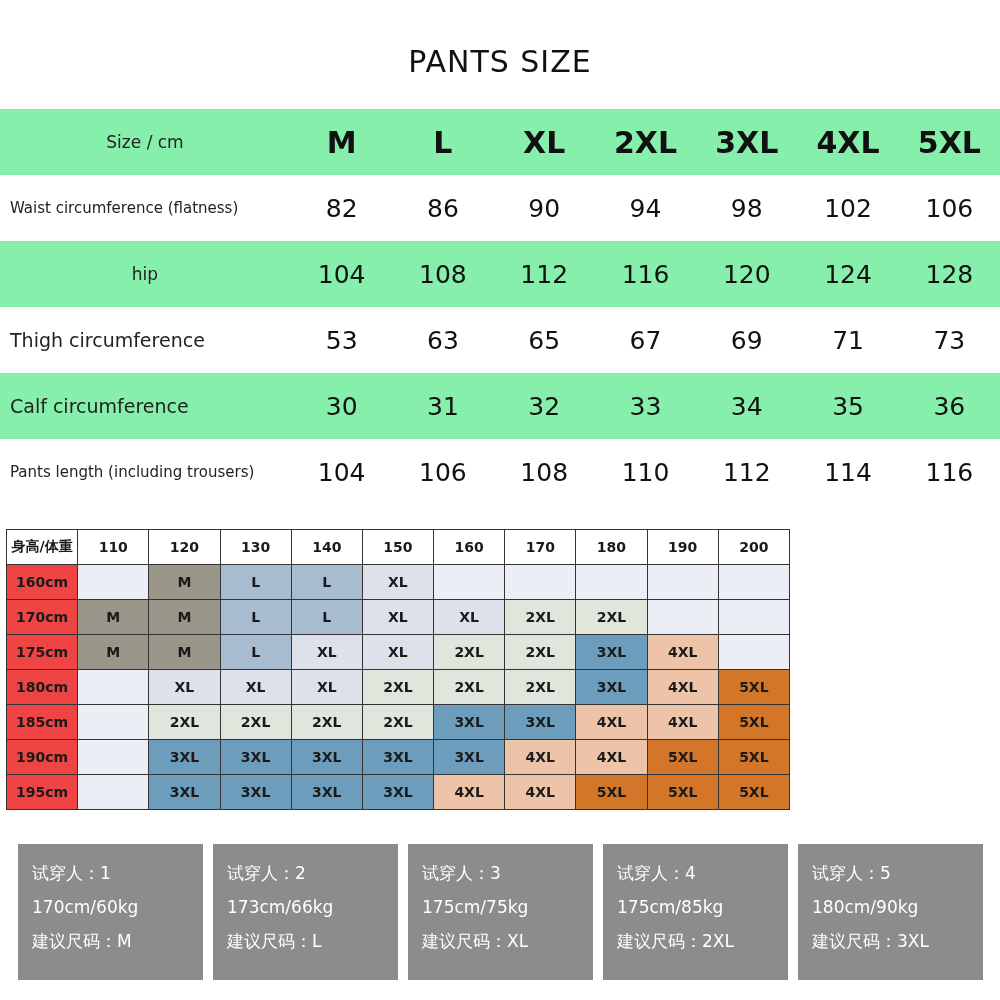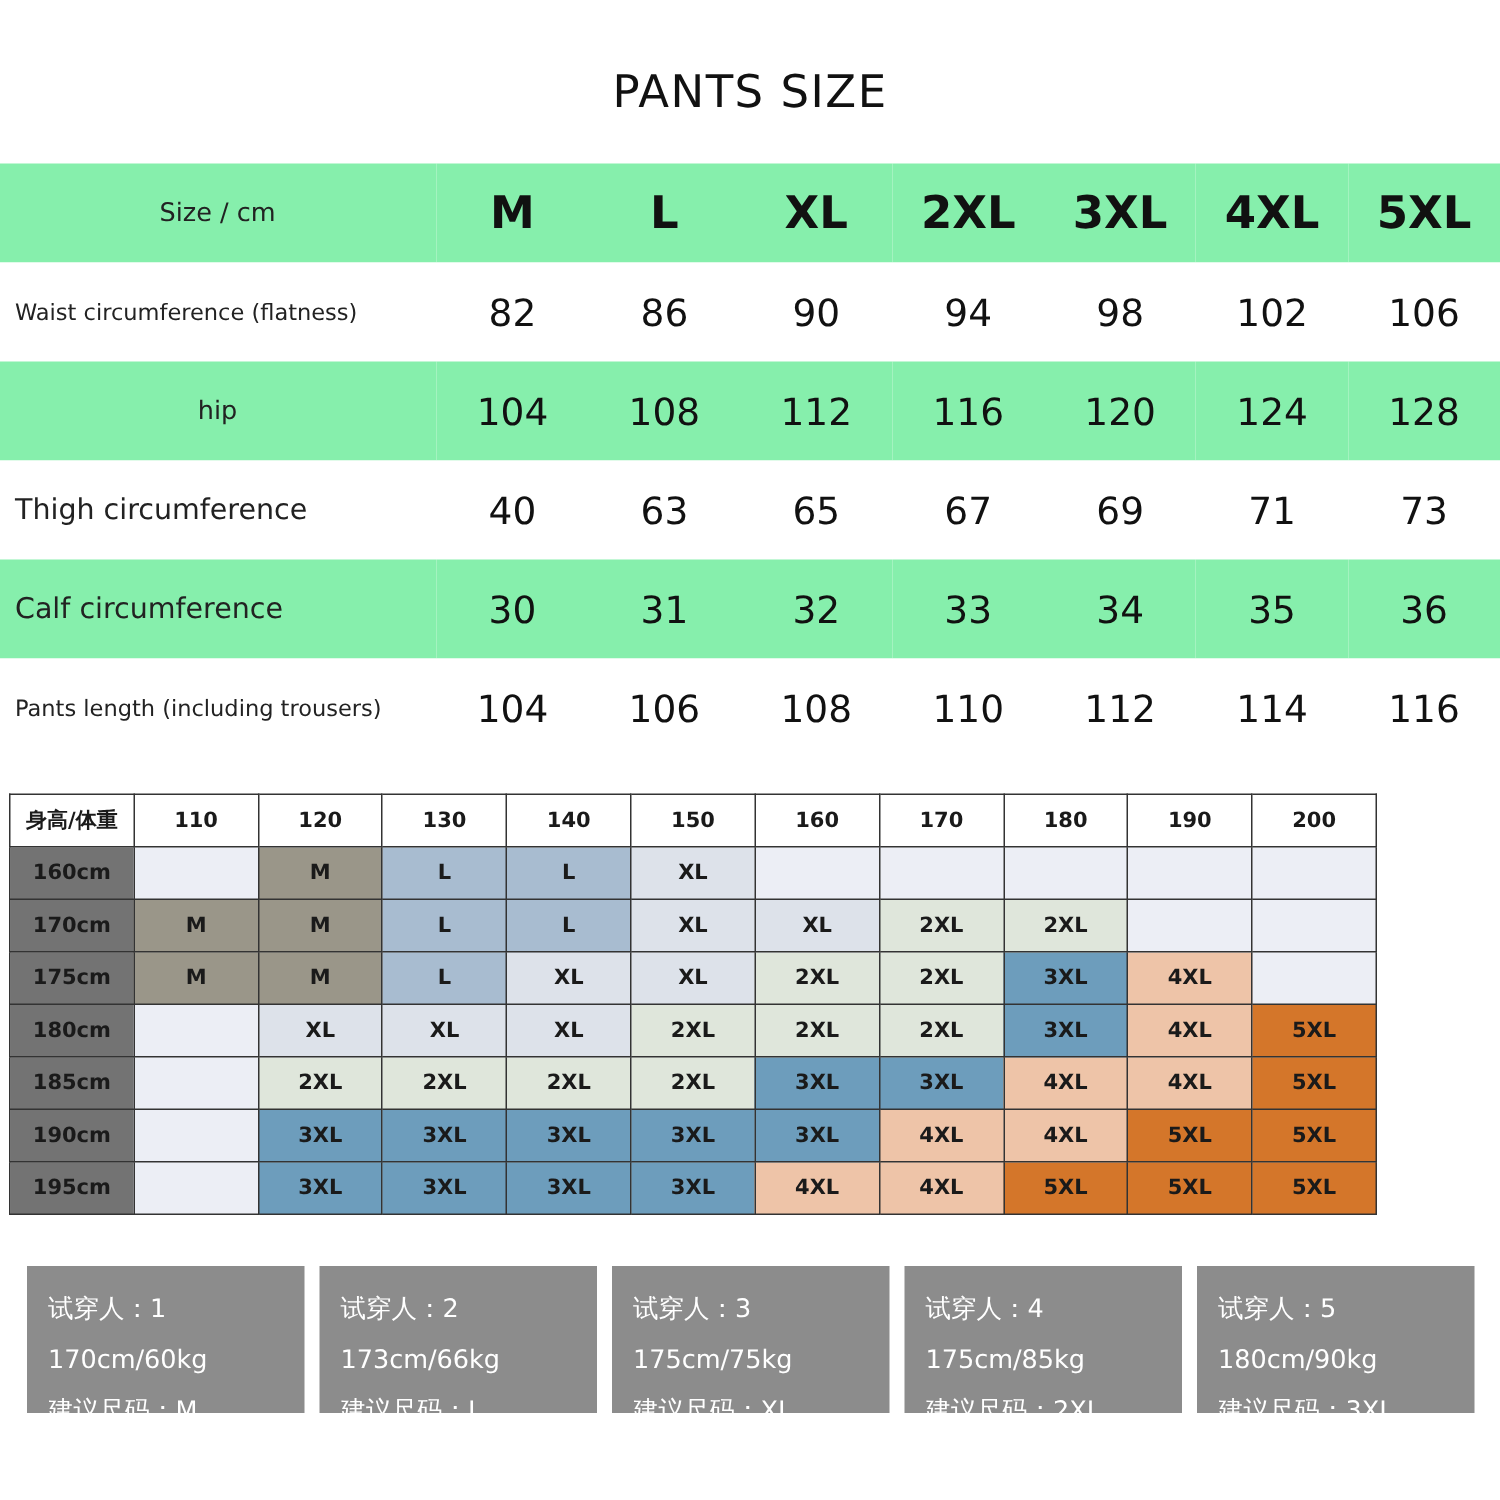--- a/index.html
+++ b/index.html
@@ -50,34 +50,34 @@
     font-size:30px;
     font-weight:700;
     color:#111;
   }
   .size-table td.val{font-size:25px;color:#111;}
 
   
   .matrix-wrap{margin-top:24px;padding:0 6px;}
   .matrix{
     border-collapse:collapse;
-    width:912px;
+    width:784px;
     table-layout:fixed;
   }
   .matrix td{
     border:1px solid #333;
     height:32px;
     text-align:center;
     font-size:14px;
     font-weight:700;
     color:#1a1a1a;
   }
   .matrix td.corner{font-size:14px;font-weight:700;background:#fff;}
   .matrix td.colhdr{background:#fff;font-size:14px;}
-  .matrix td.rowhdr{background:#737373;font-size:14px;width:96px;}
+  .matrix td.rowhdr{background:#ef4444;font-size:14px;width:96px;}
 
   
   .c-blank{background:#eceef5;}
   .c-m{background:#9a9689;color:#fff;}
   .c-l{background:#a8bcd0;color:#fff;}
   .c-xl{background:#dde2ea;color:#333;}
   .c-2xl{background:#dfe6db;color:#333;}
   .c-3xl{background:#6d9dbc;color:#fff;}
   .c-4xl{background:#eec4a8;color:#333;}
   .c-5xl{background:#d4762a;color:#fff;}
@@ -85,21 +85,21 @@
   
   .cards{
     position:absolute;
     left:18px;
     top:844px;
     display:flex;
     gap:10px;
   }
   .card{
     width:185px;
-    height:98px;
+    height:136px;
     background:#8c8c8c;
     color:#fff;
     box-sizing:border-box;
     padding:12px 0 0 14px;
     font-size:17px;
     line-height:34px;
     font-family:"DejaVu Sans", sans-serif;
   }
   .card div{white-space:nowrap;}
 </style>
@@ -140,21 +140,21 @@
         <td class="val">108</td>
         <td class="val">112</td>
         <td class="val">116</td>
         <td class="val">120</td>
         <td class="val">124</td>
         <td class="val">128</td>
       </tr>
 
       <tr class="plain">
         <td class="label">Thigh circumference</td>
-        <td class="val">40</td>
+        <td class="val">53</td>
         <td class="val">63</td>
         <td class="val">65</td>
         <td class="val">67</td>
         <td class="val">69</td>
         <td class="val">71</td>
         <td class="val">73</td>
       </tr>
 
       <tr class="shade">
         <td class="label">Calf circumference</td>

